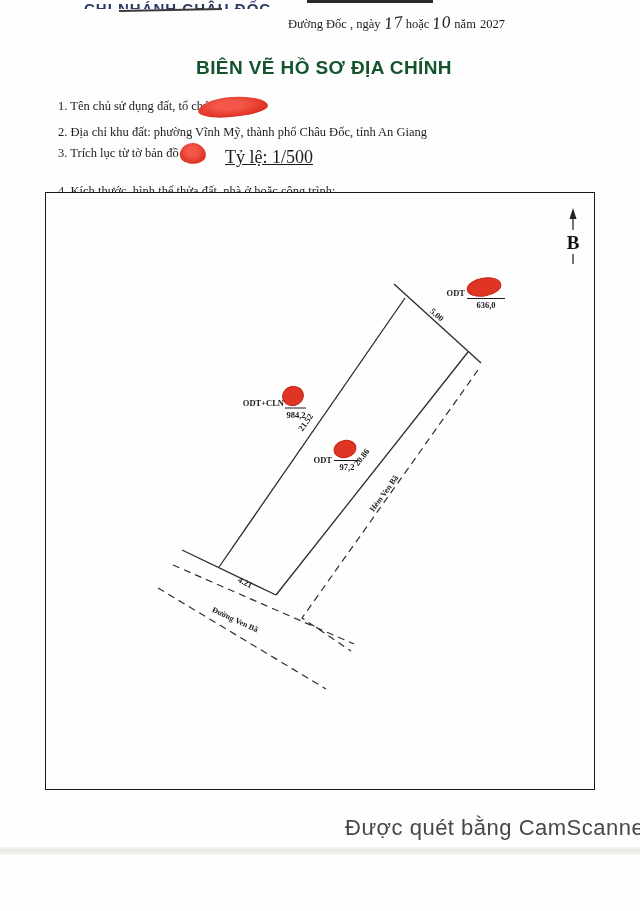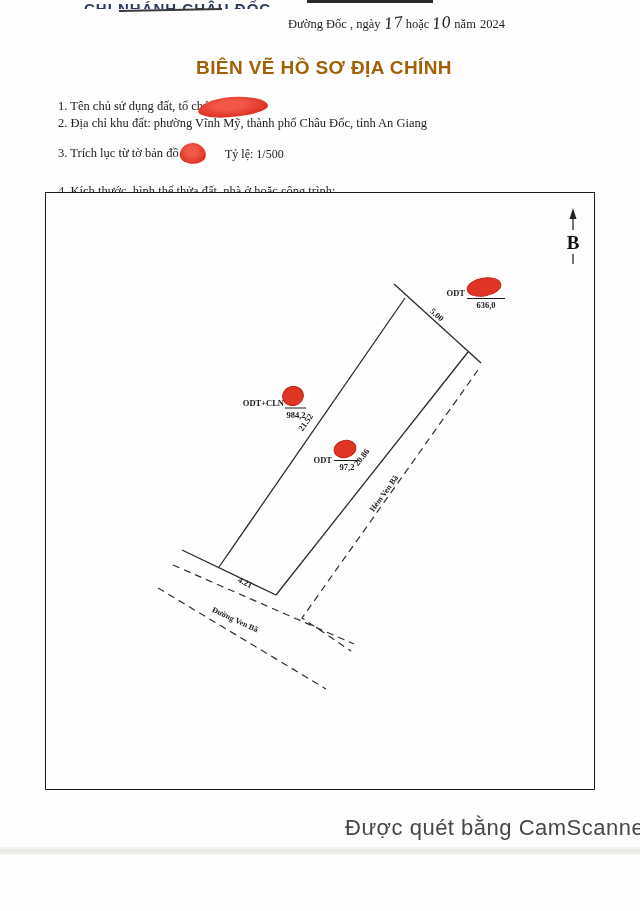--- a/index.html
+++ b/index.html
@@ -33,26 +33,26 @@
   }
   .date-line .hand{
     display:inline-block;font-family:"DejaVu Serif",serif;font-style:italic;
     font-size:15px;transform:rotate(-7deg);margin:0 3px;color:#222;
   }
   .date-line .gap{display:inline-block;width:4px;}
   
   .doc-title{
     position:absolute;left:8px;right:0;top:57px;text-align:center;
     font-family:"Liberation Sans","DejaVu Sans",sans-serif;
-    font-weight:bold;font-size:19px;letter-spacing:.4px;color:#a16207;
+    font-weight:bold;font-size:19px;letter-spacing:.4px;color:#14532d;
   }
   
   .item{position:absolute;left:58px;font-size:12.5px;white-space:nowrap;}
-  #item1{top:99px;} #item2{top:116px;} #item3{top:146px;} #item4{top:184px;}
-  .scale-label{position:absolute;left:225px;top:147px;font-size:12px;white-space:nowrap;}
+  #item1{top:99px;} #item2{top:125px;} #item3{top:146px;} #item4{top:184px;}
+  .scale-label{position:absolute;left:225px;top:147px;font-size:18px;white-space:nowrap;text-decoration:underline;}
   
   .blob{
     position:absolute;
     background:radial-gradient(ellipse at 45% 40%, #f2574a 25%, #de3222 70%, #c62315 100%);
     border-radius:48% 52% 58% 42% / 62% 55% 45% 38%;
   }
   .blob1{left:198px;top:97px;width:70px;height:20px;transform:rotate(-4deg);}
   .blob2{left:180px;top:143px;width:26px;height:21px;transform:rotate(8deg);}
   
   .frame{
@@ -93,21 +93,21 @@
 </style>
 </head>
 <body>
 
 <div class="branch-clip">
   <span>CHI NHÁNH CHÂU ĐỐC</span>
 </div>
 <div class="branch-underline"></div>
 <div class="motto-underline"></div>
 
-<div class="date-line"><span>Đường Đốc , ngày</span><span class="hand">17</span><span>hoặc</span><span class="hand">10</span><span>năm</span><span class="gap"></span><span>2024</span></div>
+<div class="date-line"><span>Đường Đốc , ngày</span><span class="hand">17</span><span>hoặc</span><span class="hand">10</span><span>năm</span><span class="gap"></span><span>2027</span></div>
 
 <div class="doc-title">BIÊN VẼ HỒ SƠ ĐỊA CHÍNH</div>
 
 <div class="item" id="item1">1. Tên chủ sử dụng đất, tổ chức:</div>
 <div class="blob blob1"></div>
 <div class="item" id="item2">2. Địa chỉ khu đất: phường Vĩnh Mỹ, thành phố Châu Đốc, tỉnh An Giang</div>
 <div class="item" id="item3">3. Trích lục từ tờ bản đồ số</div>
 <div class="blob blob2"></div>
 <div class="scale-label">Tỷ lệ: 1/500</div>
 <div class="item" id="item4">4. Kích thước, hình thể thửa đất, nhà ở hoặc công trình:</div>

